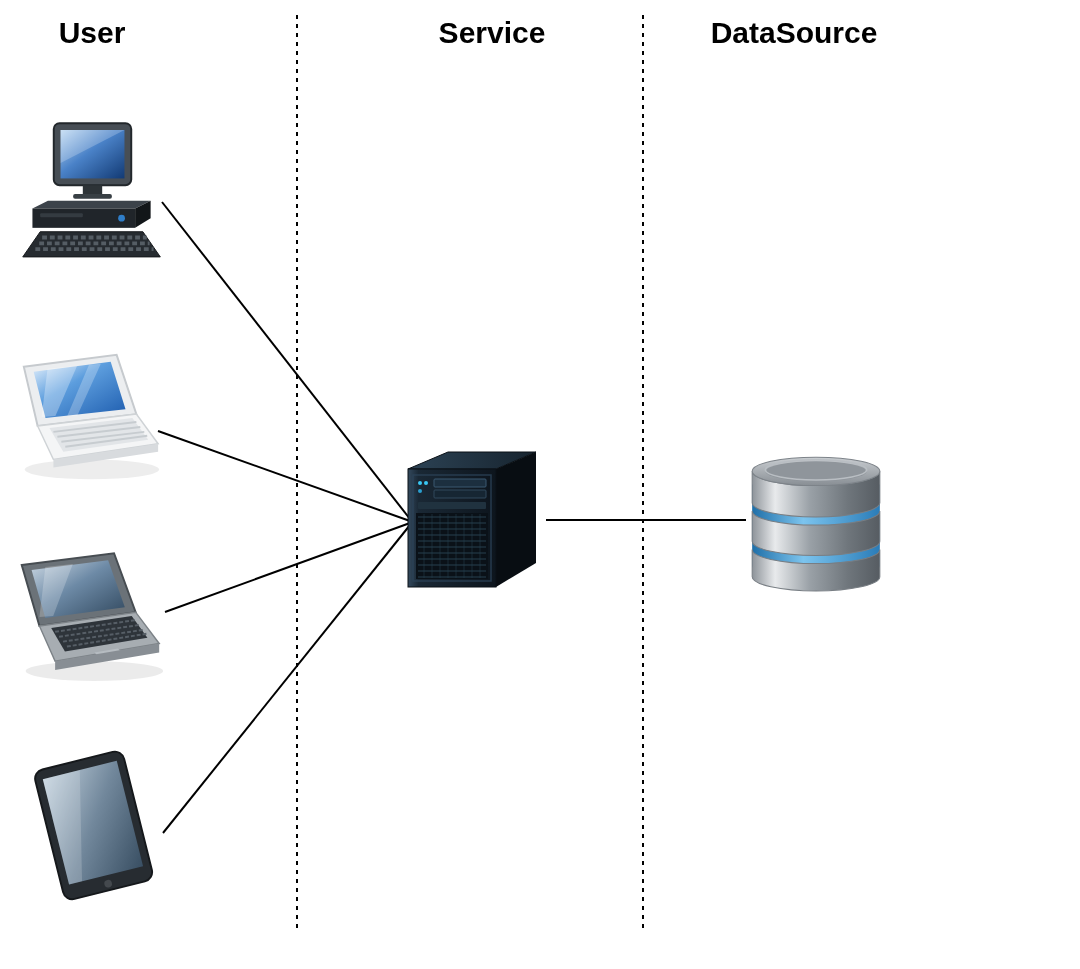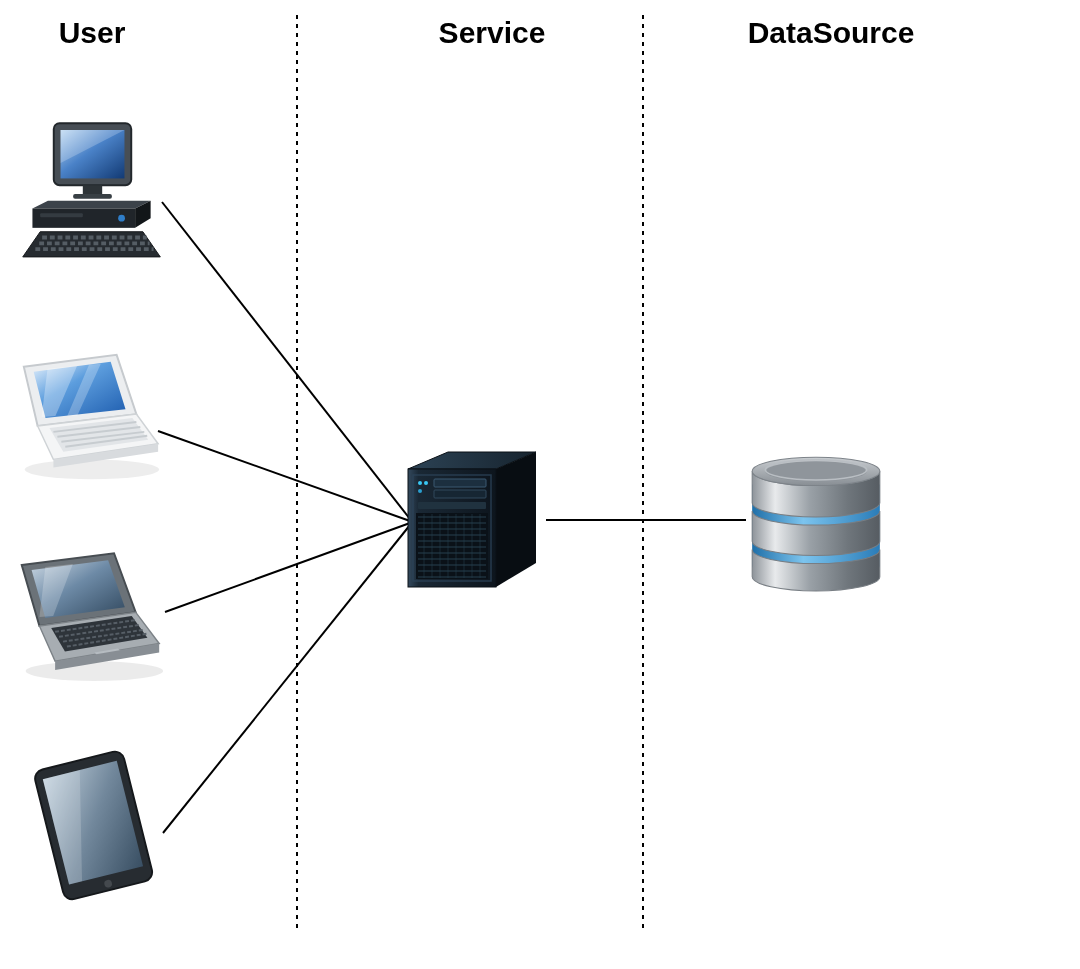--- a/index.html
+++ b/index.html
@@ -38,21 +38,21 @@
     <line class="divider" x1="643" y1="15" x2="643" y2="932"></line>
     <line class="edge" x1="162" y1="202" x2="410" y2="519"></line>
     <line class="edge" x1="158" y1="431" x2="410" y2="521"></line>
     <line class="edge" x1="165" y1="612" x2="410" y2="523"></line>
     <line class="edge" x1="163" y1="833" x2="410" y2="525"></line>
     <line class="edge" x1="546" y1="520" x2="746" y2="520"></line>
   </svg>
 
   <div class="lane-label" style="left:92px">User</div>
   <div class="lane-label" style="left:492px">Service</div>
-  <div class="lane-label" style="left:831px">DataSource</div>
+  <div class="lane-label" style="left:794px">DataSource</div>
 
   <div class="node" style="left:15px; top:118px; width:155px; height:148px">
     <svg viewBox="0 0 160 150">
       <defs>
         <linearGradient id="g-desk-scr" x1="0" y1="0" x2="1" y2="1">
           <stop offset="0" stop-color="#bcd8f2"></stop>
           <stop offset="0.45" stop-color="#4a82c8"></stop>
           <stop offset="1" stop-color="#123a74"></stop>
         </linearGradient>
       </defs>

